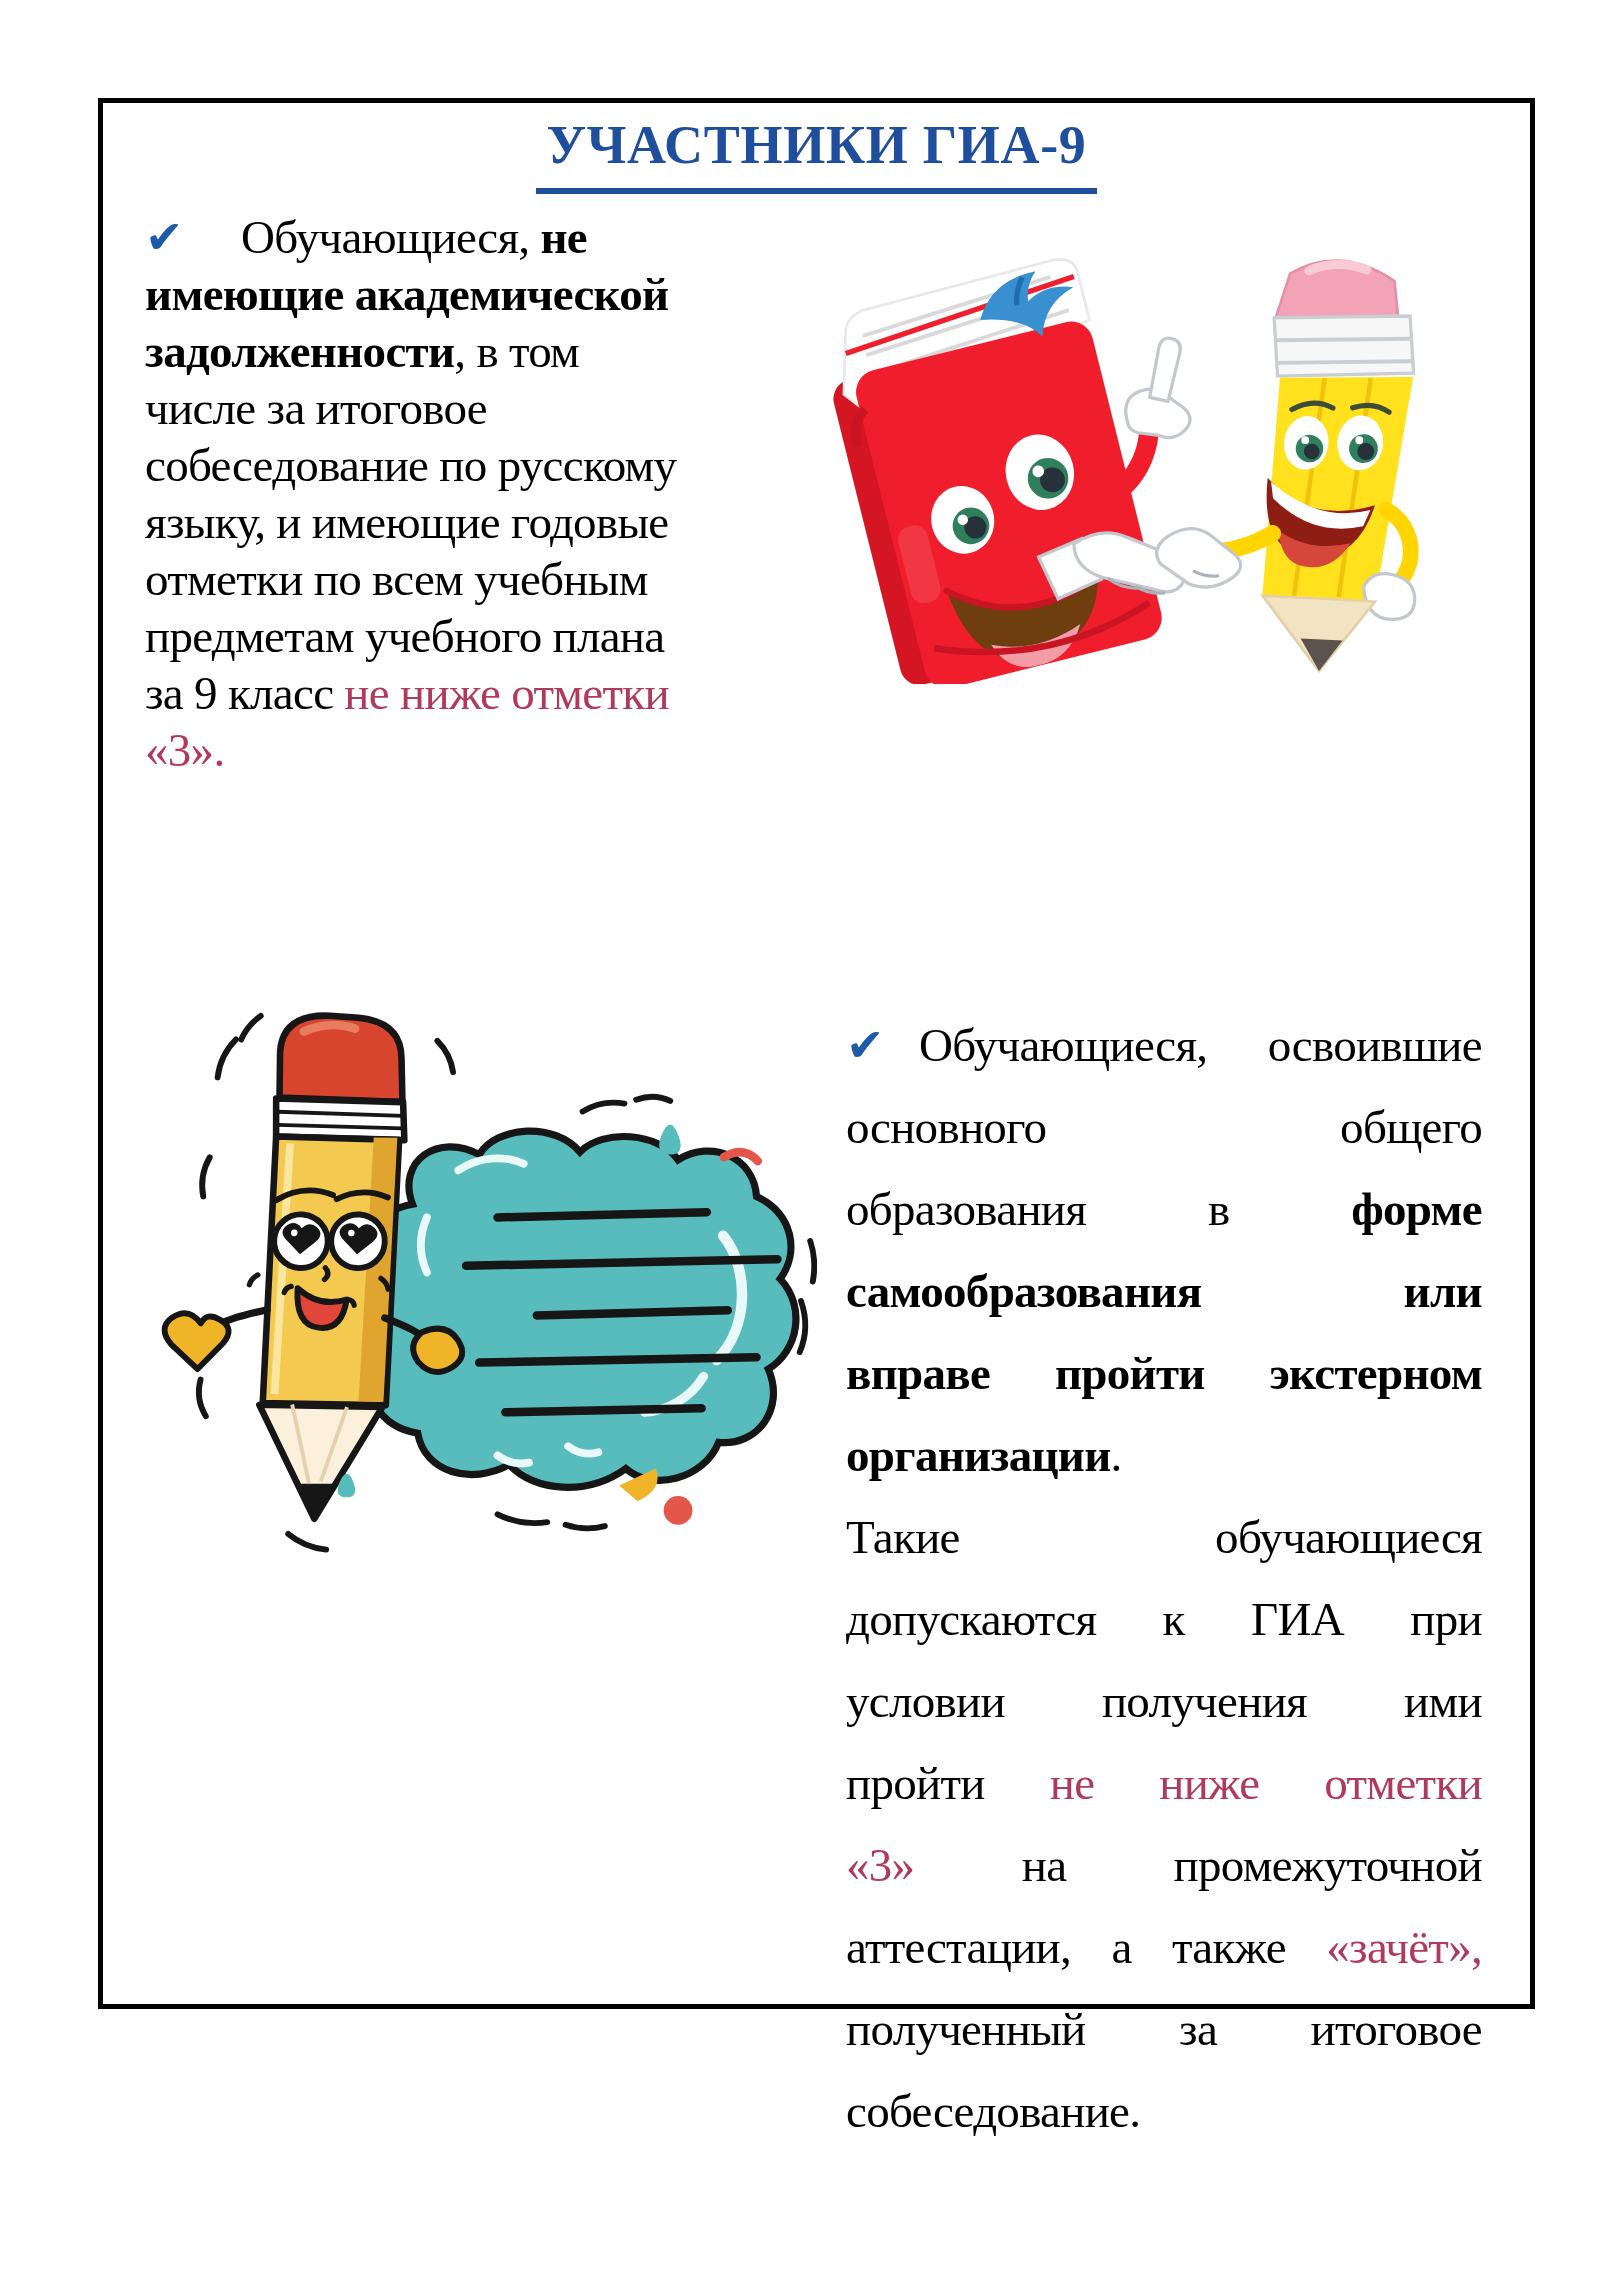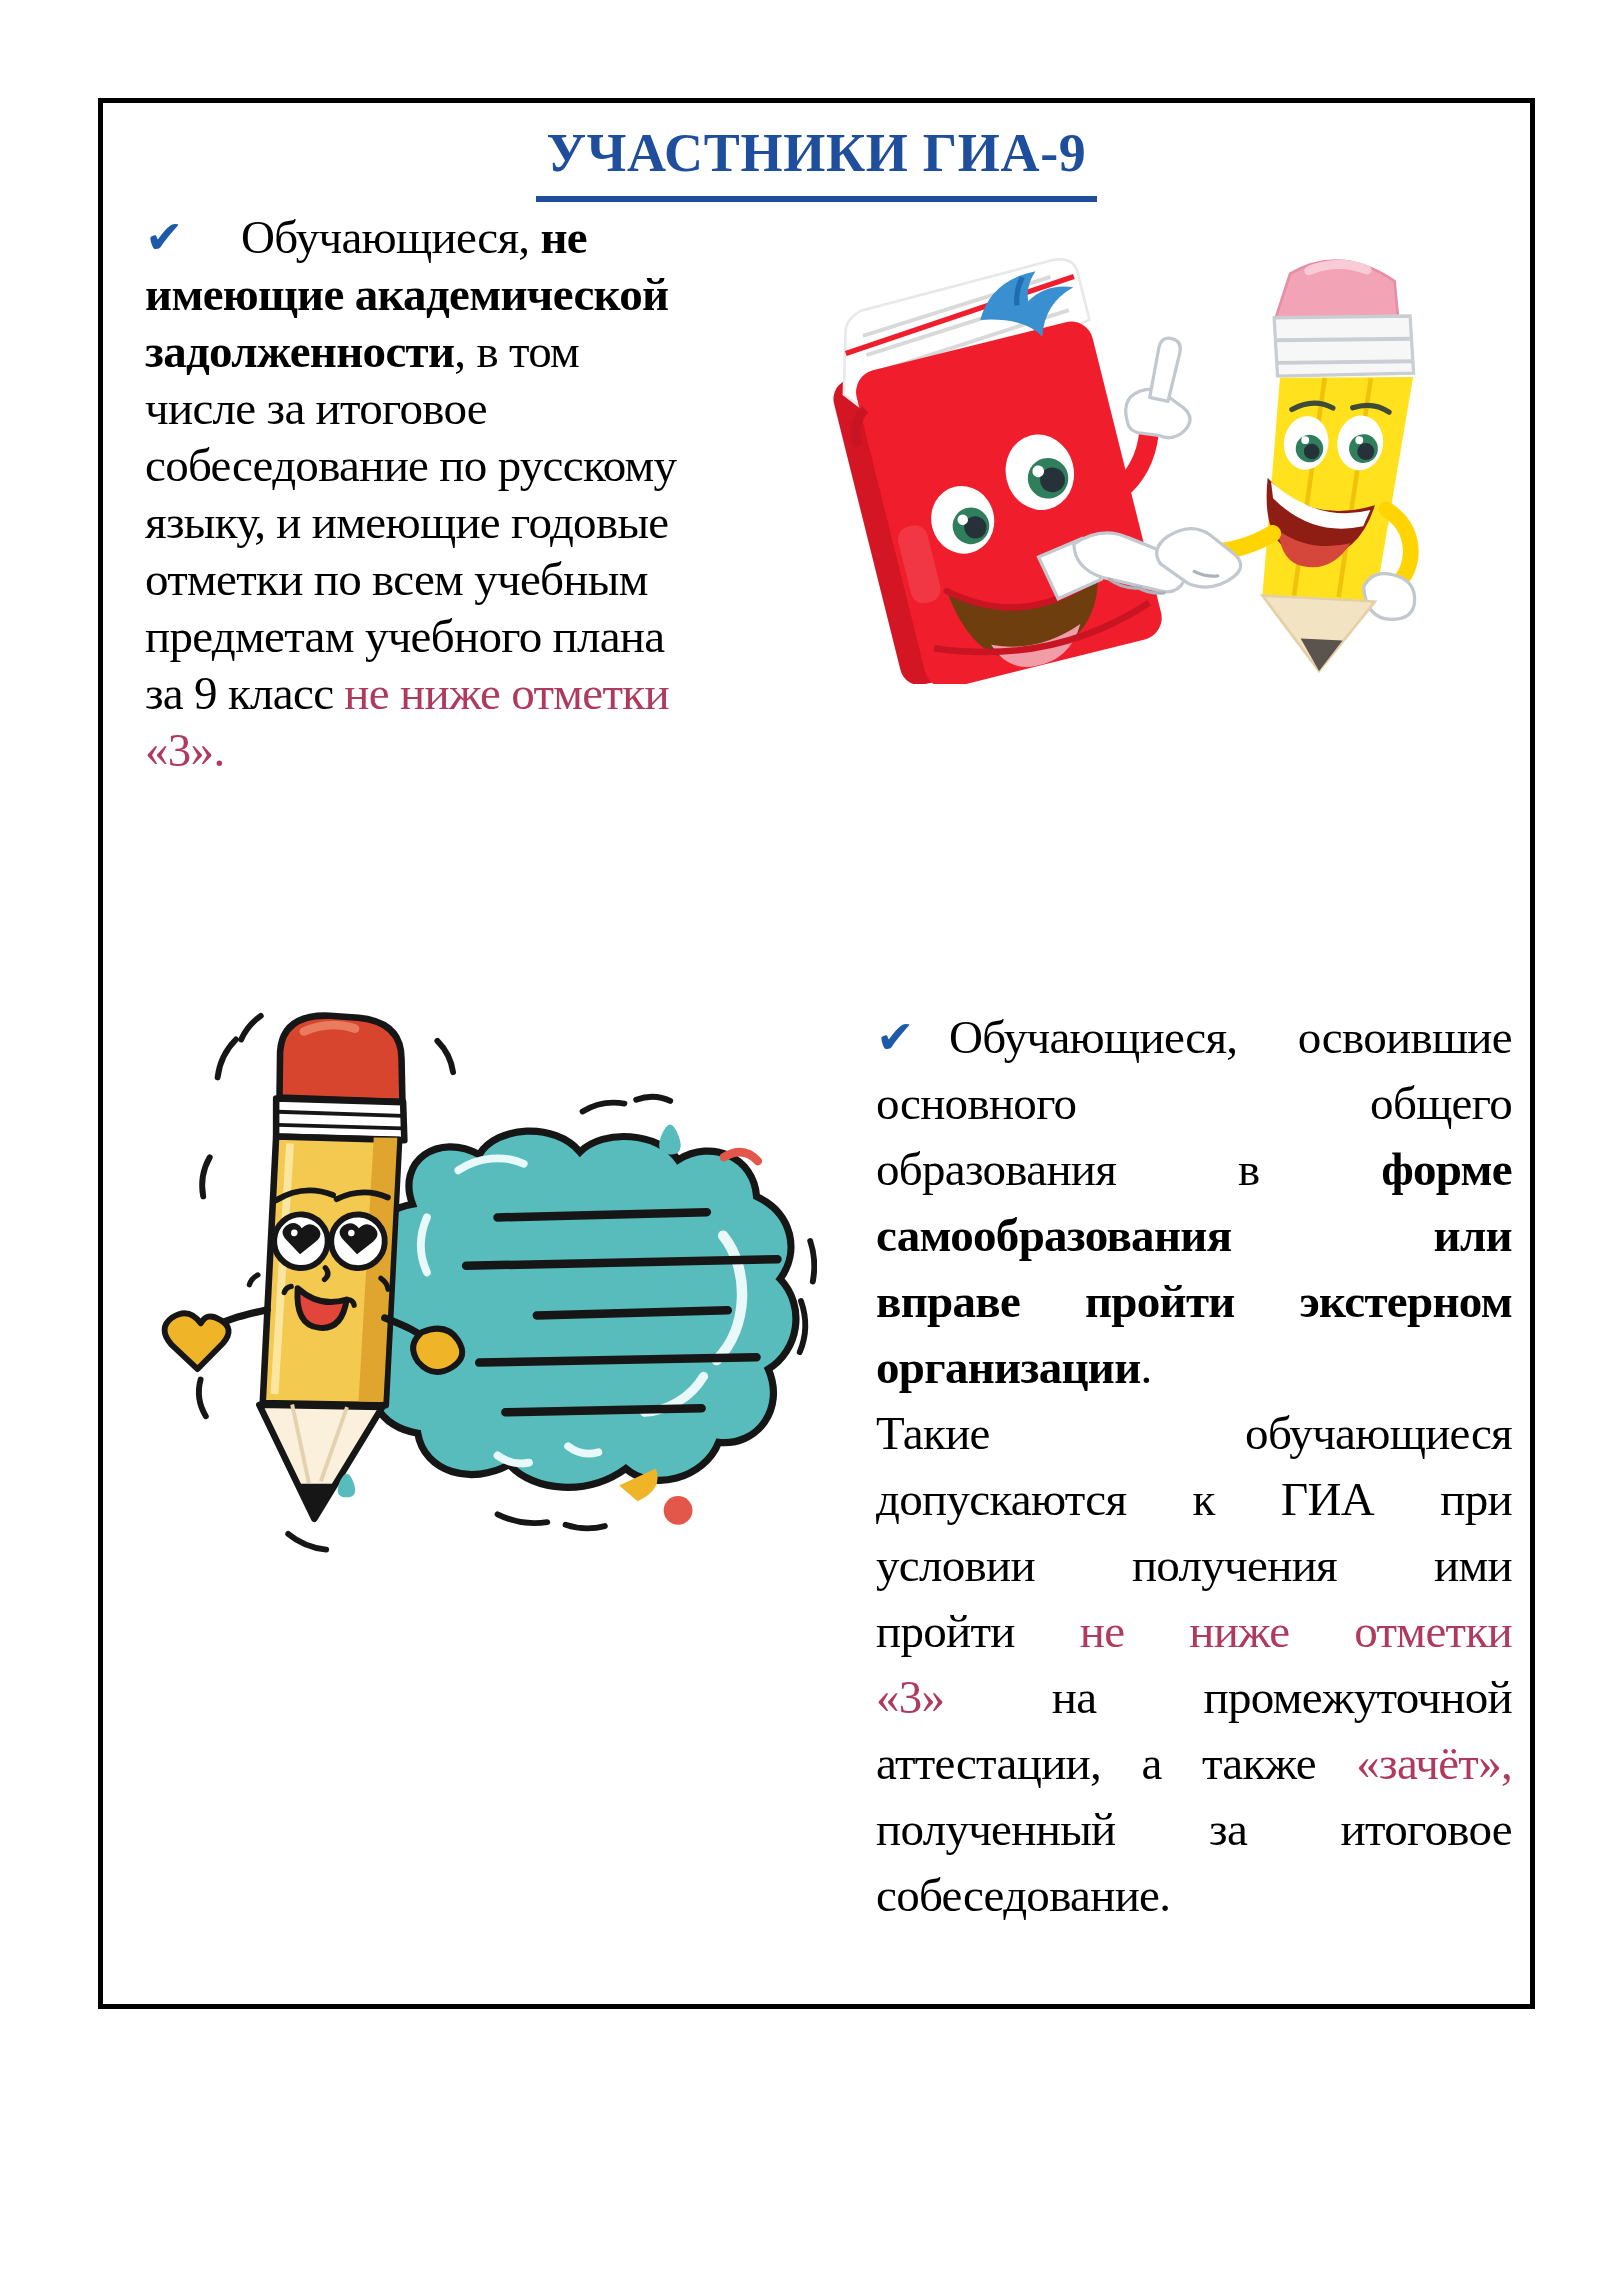--- a/index.html
+++ b/index.html
@@ -1,27 +1,27 @@
 <!DOCTYPE html>
 <html style="--title-blue: #1E4E9C; --check-blue: #1D5BA9; --accent: #B03A5E; --cloud: #58BCBD; --confetti-red: #E2574A; --confetti-yellow: #F0B429;font-size:10.5px"><head>
 <meta charset="utf-8">
 <style>
   html,body{margin:0;padding:0;background:#888;}
   .page{position:relative;width:1623px;height:2295px;background:#fff;overflow:hidden;
         font-family:"Liberation Serif","DejaVu Serif",serif;}
   .frame{position:absolute;left:98px;top:98px;width:1437px;height:1911px;
          border:5.9px solid #000;box-sizing:border-box;background:#fff;}
   .title-wrap{position:absolute;left:98px;top:102px;width:1437px;text-align:center;}
-  .title-wrap h1{margin:16px;display:inline-block;font-size:54px;font-weight:700;
+  .title-wrap h1{margin:8px;display:inline-block;font-size:54px;font-weight:700;
          color:var(--title-blue);border-bottom:6.5px solid var(--title-blue);
          padding:3.9px 10.5px 11.8px 10.5px;letter-spacing:0.7px;
          font-family:"Liberation Serif","DejaVu Serif",serif;}
   .para{position:absolute;font-size:47px;color:#000;letter-spacing:-0.7px;}
   .p1{left:145px;top:209px;width:620px;line-height:57px;}
-  .p2{left:846px;top:1004px;width:636px;line-height:66px;margin-left:30px;}
+  .p2{left:846px;top:1004px;width:636px;line-height:82px;}
   .line{text-align:left;}
   .line.just{text-align:justify;text-align-last:justify;-moz-text-align-last:justify;}
   .b{font-weight:700;}
   .a{font-weight:400;color:var(--accent);}
   .check{display:inline-block;color:var(--check-blue);
          font-family:"DejaVu Sans","Liberation Sans",sans-serif;
          font-weight:700;font-size:46px;letter-spacing:0;}
   .p1 .check{width:96px;}
   .p2 .check{width:73px;}
   .illus{position:absolute;}

